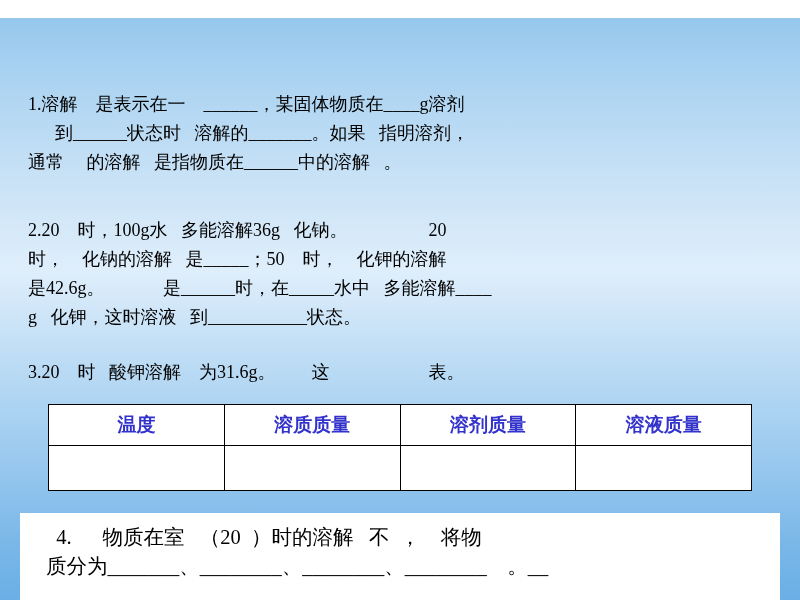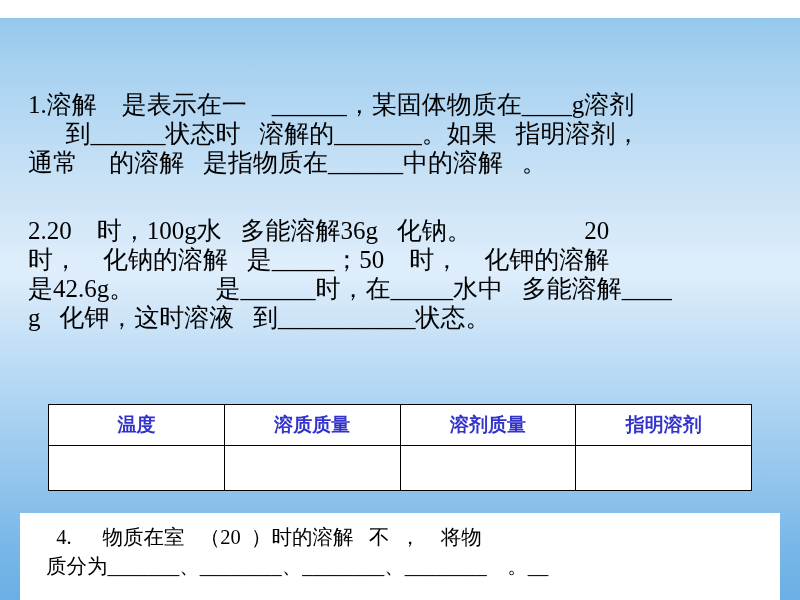--- a/index.html
+++ b/index.html
@@ -30,21 +30,21 @@
   .content {
     position: absolute;
     left: 0;
     top: 0;
     width: 800px;
     height: 600px;
   }
   .para {
     position: absolute;
     color: #000000;
-    font-size: 25px;
+    font-size: 18px;
     line-height: 29px;
     font-family: "Liberation Serif", serif;
     white-space: pre-wrap;
     letter-spacing: 0px;
   }
   #p1 { left: 28px; top: 90px; width: 750px; }
   #p2 { left: 28px; top: 216px; width: 750px; }
   #p3 { left: 28px; top: 358px; width: 750px; }
 
   table.dtable {
@@ -105,28 +105,29 @@
 
     <div class="para" id="p1">1.溶解    是表示在一    ______，某固体物质在____g溶剂
       到______状态时   溶解的_______。如果   指明溶剂，
 通常     的溶解   是指物质在______中的溶解   。</div>
 
     <div class="para" id="p2">2.20    时，100g水   多能溶解36g   化钠。                  20
 时，    化钠的溶解   是_____；50    时，    化钾的溶解
 是42.6g。             是______时，在_____水中   多能溶解____
 g   化钾，这时溶液   到___________状态。</div>
 
+    <div class="para" id="p3">3.20    时   酸钾溶解    为31.6g。        这                      表。</div>
 
     <table class="dtable">
       <tbody>
           <tr>
         <td class="head">温度</td>
         <td class="head">溶质质量</td>
         <td class="head">溶剂质量</td>
-        <td class="head">指明溶剂</td>
+        <td class="head">溶液质量</td>
       </tr>
       <tr>
         <td class="body"></td>
         <td class="body"></td>
         <td class="body"></td>
         <td class="body"></td>
       </tr>
     </tbody>
       </table>
 

